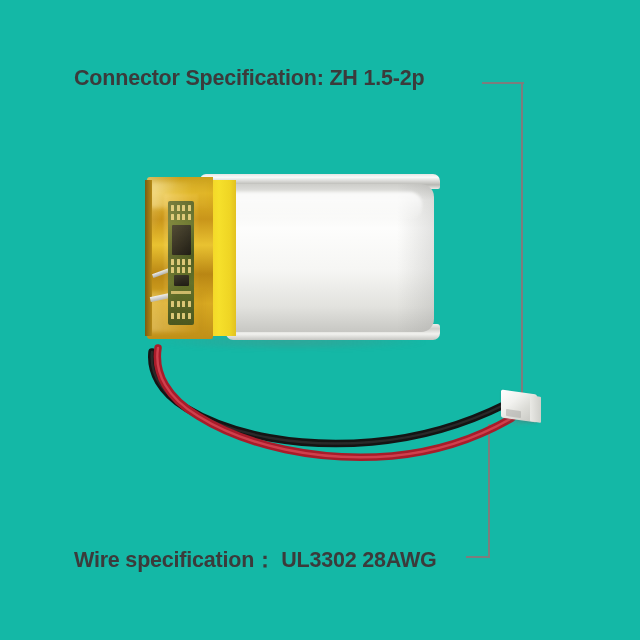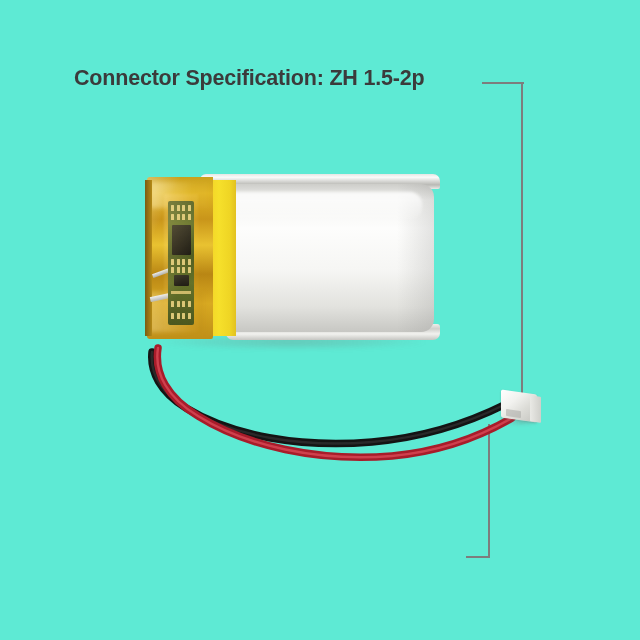--- a/index.html
+++ b/index.html
@@ -10,21 +10,21 @@
     width: 640px;
     height: 640px;
     background: #ffffff;
     font-family: "Liberation Sans", sans-serif;
     overflow: hidden;
   }
   #stage {
     position: relative;
     width: 640px;
     height: 640px;
-    background: #5eead4;
+    background: #14b8a6;
   }
 
   
   .anno-text {
     position: absolute;
     color: #3b3b3b;
     font-weight: bold;
     white-space: nowrap;
     letter-spacing: -0.2px;
   }
@@ -343,20 +343,21 @@
 </style>
 </head>
 <body>
 
 <div id="stage">
 
   <div id="anno-connector" class="anno-text">Connector Specification: ZH 1.5-2p</div>
   <div id="leader-conn-h" class="leader h"></div>
   <div id="leader-conn-v" class="leader v"></div>
 
+  <div id="anno-wire" class="anno-text">Wire specification： UL3302 28AWG</div>
   <div id="leader-wire-v" class="leader v"></div>
   <div id="leader-wire-h" class="leader h"></div>
 
   <svg id="wires" viewBox="0 0 640 640">
 
     <path d="M 152,352 C 150,372 160,392 186,408
              C 232,436 300,448 372,442
              C 430,437 478,418 506,404" fill="none" stroke="#141414" stroke-width="7.5" stroke-linecap="round"></path>
     <path d="M 152,352 C 150,372 160,392 186,408
              C 232,436 300,448 372,442

